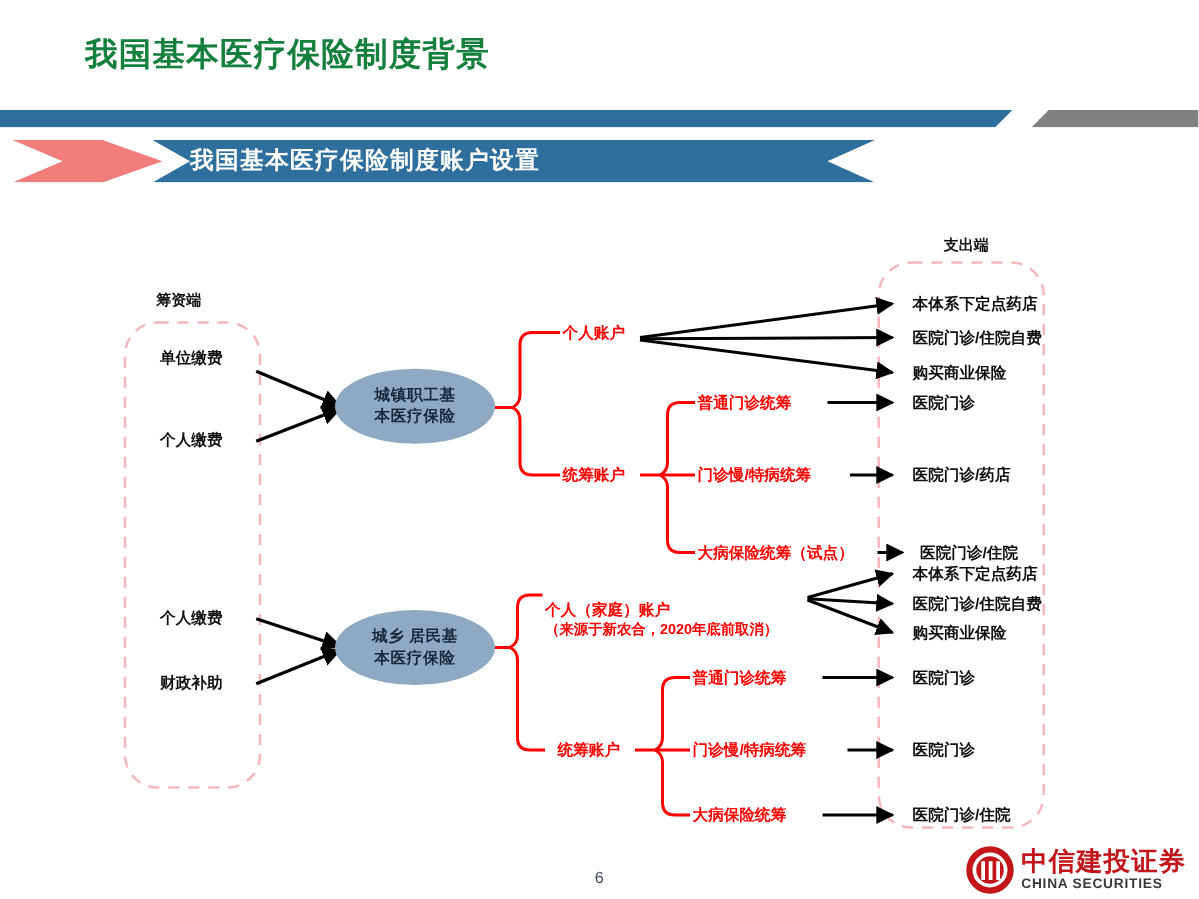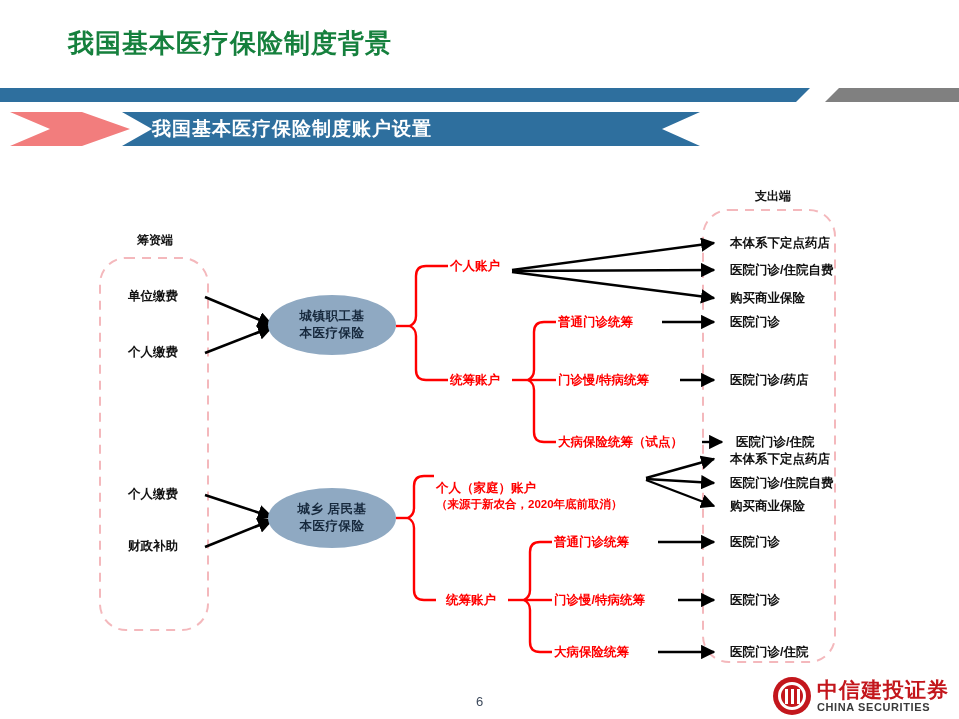--- a/index.html
+++ b/index.html
@@ -308,24 +308,24 @@
 
       <path d="M 646 288 L 714 269" stroke="#000" stroke-width="2.4" fill="none" marker-end="url(#ah)"></path>
       <path d="M 646 289 L 714 293" stroke="#000" stroke-width="2.4" fill="none" marker-end="url(#ah)"></path>
       <path d="M 646 290 L 714 316" stroke="#000" stroke-width="2.4" fill="none" marker-end="url(#ah)"></path>
 
       <path d="M 658 352 L 714 352" stroke="#000" stroke-width="2.4" fill="none" marker-end="url(#ah)"></path>
       <path d="M 678 410 L 714 410" stroke="#000" stroke-width="2.4" fill="none" marker-end="url(#ah)"></path>
       <path d="M 658 462 L 714 462" stroke="#000" stroke-width="2.4" fill="none" marker-end="url(#ah)"></path>
     </svg>
 
-    <div class="grp-label" style="left:137px; top:42px;">筹资端</div>
+    <div class="grp-label" style="left:125px; top:42px;">筹资端</div>
     <div class="grp-label" style="left:755px; top:-2px;">支出端</div>
 
-    <div class="node-black" style="left:128px; top:98px;">单位缴费</div>
+    <div class="node-black" style="left:128px; top:88px;">单位缴费</div>
     <div class="node-black" style="left:128px; top:154px;">个人缴费</div>
 
     <div class="oval" style="left:268px; top:105px; width:128px; height:60px;">
       <div>
         <div>城镇职工基</div>
         <div>本医疗保险</div>
       </div>
     </div>
 
     <div class="node-red" style="left:450px; top:68px;">个人账户</div>

